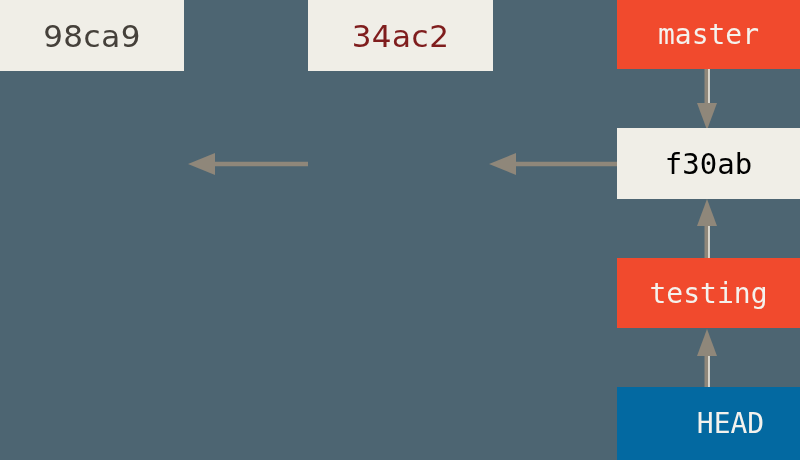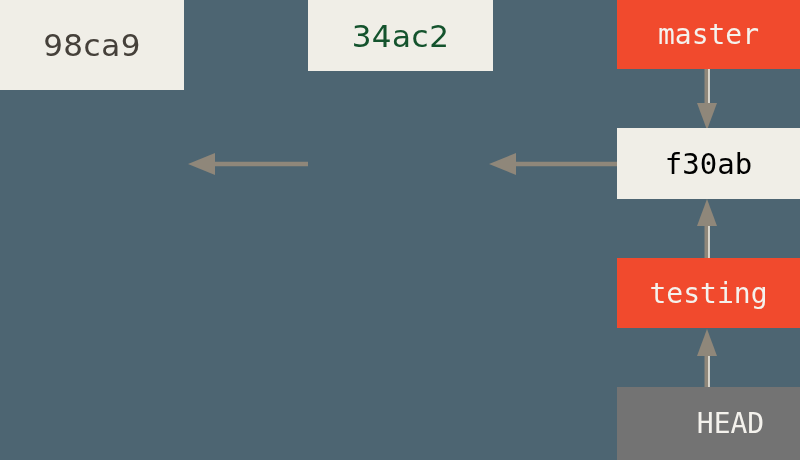--- a/index.html
+++ b/index.html
@@ -72,37 +72,37 @@
       <polygon points="707,199 697,226 717,226" fill="#8f877a"></polygon>
     </g>
 
     <g>
       <line x1="707" y1="387" x2="707" y2="352" stroke-width="5" stroke="#8f877a"></line>
       <line x1="709" y1="387" x2="709" y2="354" stroke-width="1.6" stroke="#edeae2"></line>
       <polygon points="707,329 697,356 717,356" fill="#8f877a"></polygon>
     </g>
   </svg>
 
-  <div class="node commit-box" style="left: 0px; width: 184px; height: 90px; background-color: rgb(240, 238, 231); color: rgb(69, 64, 58);">
+  <div class="node commit-box" style="left: 0px; width: 184px; height: 71px; background-color: rgb(240, 238, 231); color: rgb(69, 64, 58);">
     <span>98ca9</span>
   </div>
 
-  <div class="node commit-box" style="width: 185px; height: 71px; left: 308px; background-color: rgb(240, 238, 231); color: #14532d;">
+  <div class="node commit-box" style="width: 185px; height: 71px; left: 308px; background-color: rgb(240, 238, 231); color: #7f1d1d;">
     <span>34ac2</span>
   </div>
 
   <div class="node commit-box mono" style="left: 617px; top: 128px; width: 183px; height: 71px; background-color: rgb(240, 238, 231); color: #000000;">
     <span>f30ab</span>
   </div>
 
   <div class="node pointer-box" style="left: 617px; top: 0px; width: 183px; height: 69px; background-color: rgb(241, 74, 45); color: rgb(244, 242, 237);">
     <span>master</span>
   </div>
 
   <div class="node pointer-box" style="left: 617px; top: 258px; width: 183px; height: 70px; background-color: rgb(241, 74, 45); color: rgb(244, 242, 237);">
     <span>testing</span>
   </div>
 
-  <div class="node pointer-box" style="left: 617px; top: 387px; width: 183px; height: 73px; background-color: #737373; color: rgb(244, 242, 237); padding-left: 44px;">
+  <div class="node pointer-box" style="left: 617px; top: 387px; width: 183px; height: 73px; background-color: #0369a1; color: rgb(244, 242, 237); padding-left: 44px;">
     <span>HEAD</span>
   </div>
 
 </div>
 
 </body></html>

